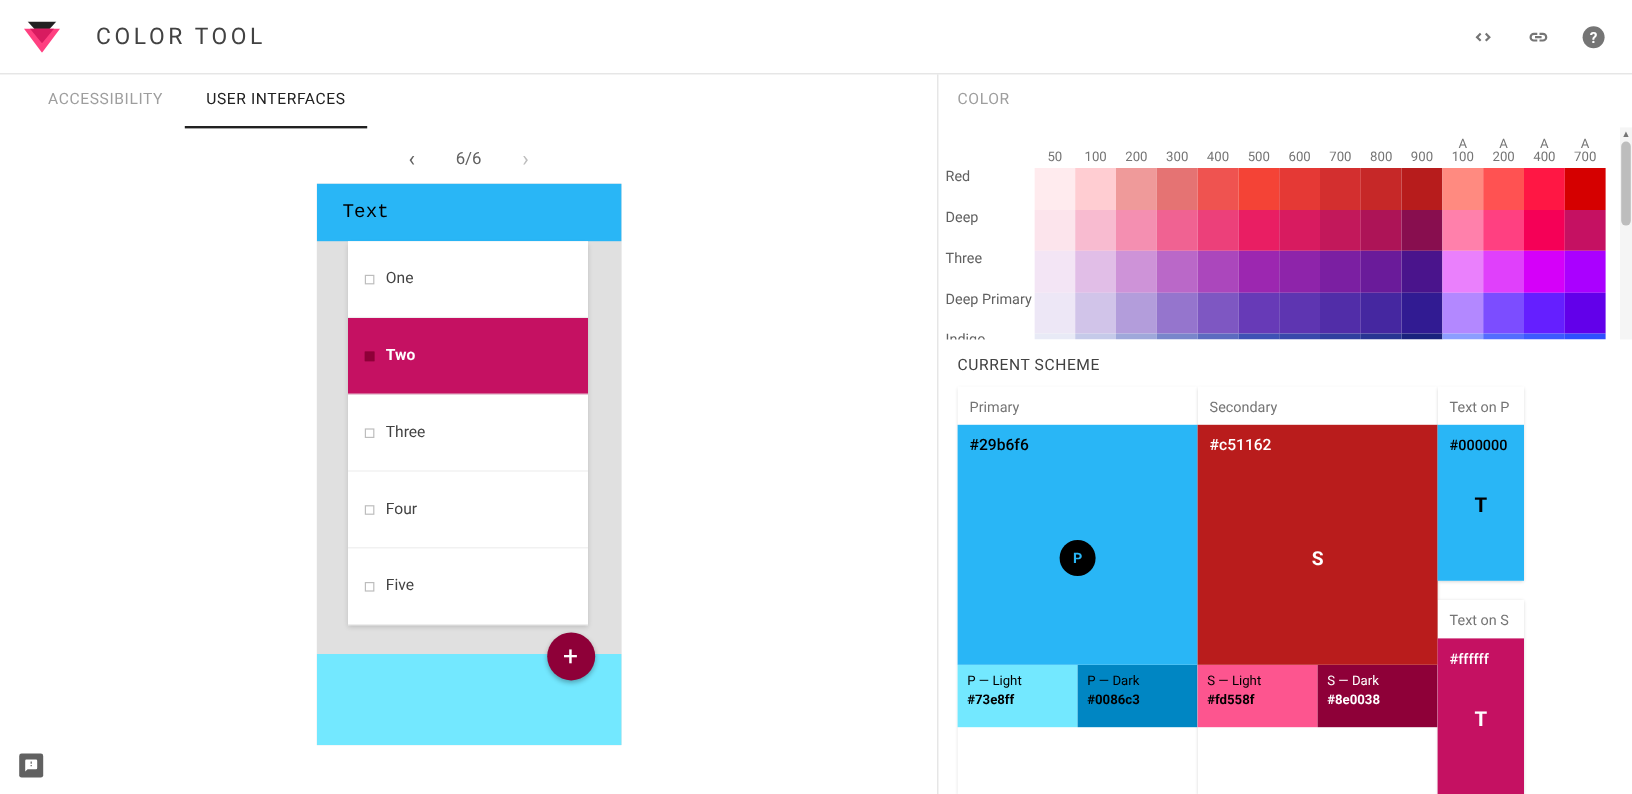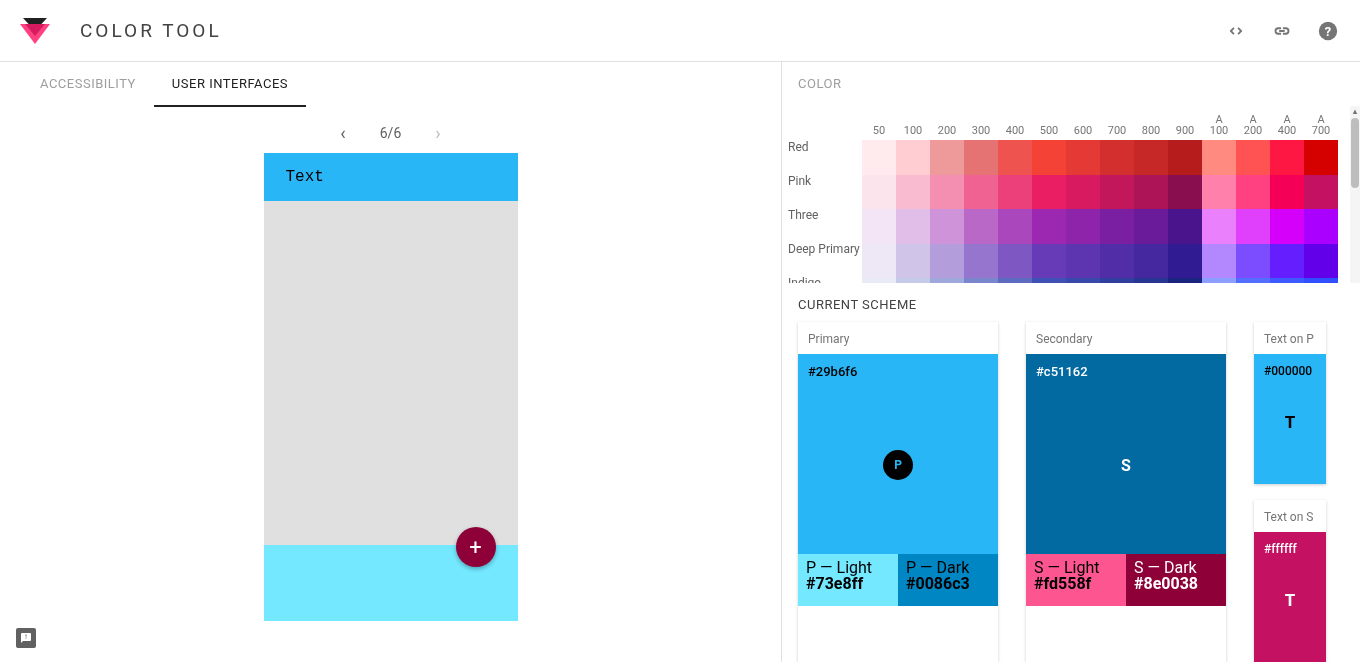--- a/index.html
+++ b/index.html
@@ -45,27 +45,27 @@
   .pal-grid{flex:1;overflow:hidden;position:relative}
   .pal-head{display:flex;height:34px}
   .pal-head div{width:34px;font-size:11px;color:#757575;display:flex;align-items:end;justify-content:center;padding-bottom:4px;text-align:center;line-height:11px}
   .pal-row{display:flex;height:34.5px}
   .pal-row div{width:34px;height:34.5px}
   .scrollbar{position:absolute;right:0;top:0;width:10px;height:200px;background:#f5f5f5}
   .scrollbar .thumb{position:absolute;left:1px;width:8px;background:#bdbdbd;border-radius:4px}
   .scroll-arr{position:absolute;width:10px;height:10px;font-size:9px;color:#757575;left:0;text-align:center}
   
   .scheme-title{padding:14px 16px 10px;font-size:13px;letter-spacing:.5px;color:#424242}
-  .scheme{display:flex;gap:28px;padding:0 16px}
+  .scheme{display:flex;gap:0;padding:0 16px}
   .card{background:#fff;box-shadow:0 1px 3px rgba(0,0,0,.2);display:flex;flex-direction:column}
   .card-lbl{font-size:12px;color:#757575;padding:10px 10px 8px}
   .sw-main{height:200px;position:relative;padding:10px;font-size:13px;font-weight:500}
   .sw-badge{position:absolute;width:30px;height:30px;border-radius:50%;display:flex;align-items:center;justify-content:center;font-size:12px;font-weight:700;top:96px;left:calc(50% - 15px)}
   .sw-row{display:flex;height:52px}
-  .sw-half{flex:1;padding:6px 8px;font-size:16px;line-height:16px}
+  .sw-half{flex:1;padding:6px 8px;font-size:11px;line-height:16px}
   .sw-half b{font-weight:700}
   .tcard .sw-main{height:130px;font-size:12px}
   .tcard .t-letter{position:absolute;top:58px;left:0;right:0;text-align:center;font-size:17px;font-weight:700}
   .col-p{flex:0 0 200px}
   .col-s{flex:0 0 200px}
   .col-t{flex:0 0 72px;display:flex;flex-direction:column;gap:16px}
   
   .fb{position:absolute;left:16px;bottom:14px;width:20px;height:20px;background:#616161;color:#fff;display:flex;align-items:center;justify-content:center;font-size:12px;border-radius:2px}
 </style>
 </head>
@@ -107,34 +107,56 @@
         <div class="tab active">USER INTERFACES</div>
       </div>
     <div class="pager">
       <span class="chev on">‹</span>
       <span class="pg">6/6</span>
       <span class="chev">›</span>
     </div>
     <div class="pv-wrap">
       <div class="pv">
         <div class="pv-top">Text</div>
+        <div class="pv-list" id="pv-list">
+            <div class="pv-item">
+              <span class="box"></span>
+              <span>One</span>
+            </div>
+            <div class="pv-item sel">
+              <span class="box"></span>
+              <span style="font-weight: 700;">Two</span>
+            </div>
+            <div class="pv-item">
+              <span class="box"></span>
+              <span>Three</span>
+            </div>
+            <div class="pv-item">
+              <span class="box"></span>
+              <span>Four</span>
+            </div>
+            <div class="pv-item">
+              <span class="box"></span>
+              <span>Five</span>
+            </div>
+          </div>
         <div class="pv-bot"></div>
         <div class="fab">+</div>
       </div>
     </div>
   </div>
 
   <div class="right">
     <div class="tabs right-tabs" id="tabs-r">
         <div class="tab">COLOR</div>
       </div>
     <div class="pal-wrap">
       <div class="pal-labels" id="pal-labels">
           <div>Red</div>
-          <div>Pink</div>
+          <div>Deep</div>
           <div>Three</div>
           <div>Deep Primary</div>
           <div>Indigo</div>
         </div>
       <div class="pal-grid">
         <div class="pal-head" id="pal-head">
             <div>50</div>
             <div>100</div>
             <div>200</div>
             <div>300</div>
@@ -251,21 +273,21 @@
           <div class="sw-half" style="background:#73e8ff;color:#000">
             <span>P — Light</span><br><b>#73e8ff</b>
           </div>
           <div class="sw-half" style="background:#0086c3;color:#000">
             <span>P — Dark</span><br><b>#0086c3</b>
           </div>
         </div>
       </div>
       <div class="card col-s">
         <div class="card-lbl">Secondary</div>
-        <div class="sw-main" style="background:#0369a1;color:#fff">
+        <div class="sw-main" style="background:#b91c1c;color:#fff">
           <span>#c51162</span>
           <div class="sw-badge" style="color:#fff;font-size:16px">S</div>
         </div>
         <div class="sw-row">
           <div class="sw-half" style="background:#fd558f;color:#000">
             <span>S — Light</span><br><b>#fd558f</b>
           </div>
           <div class="sw-half" style="background:#8e0038;color:#fff">
             <span>S — Dark</span><br><b>#8e0038</b>
           </div>

